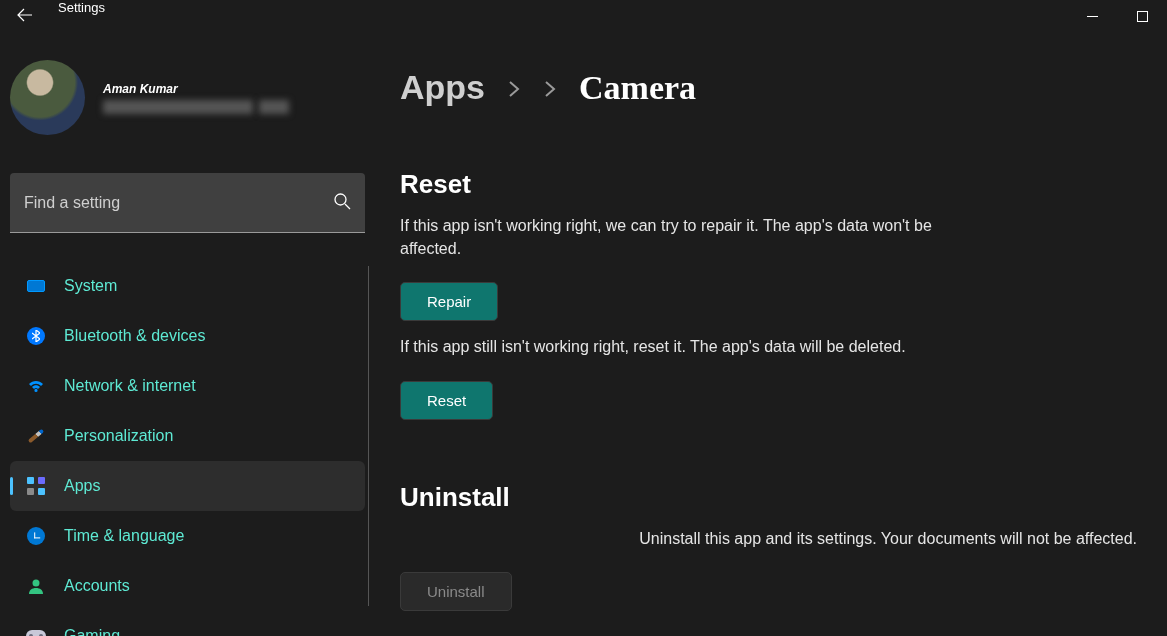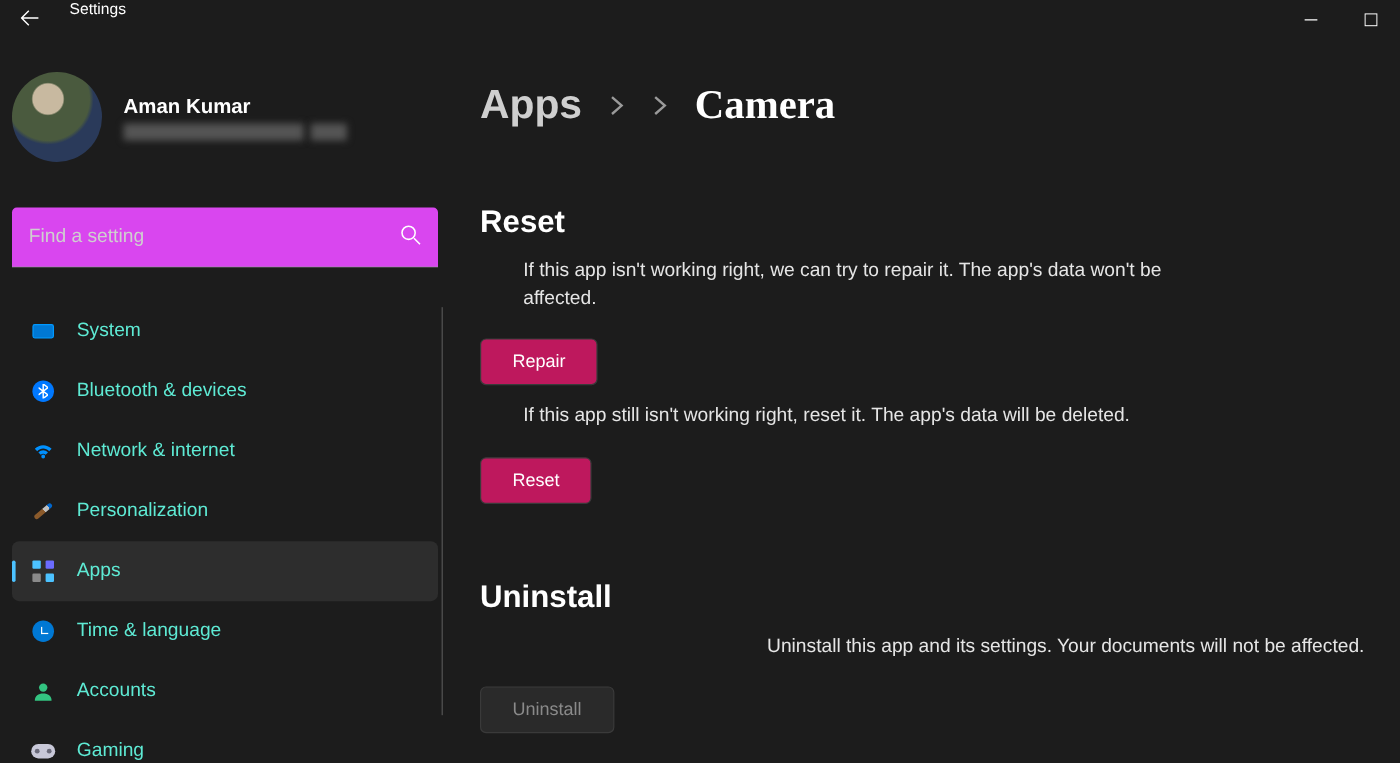--- a/index.html
+++ b/index.html
@@ -31,30 +31,30 @@
 .layout { display:flex; height: calc(100% - 40px); }
 .sidebar { width: 385px; padding-left: 10px; padding-right: 20px; position:relative; }
 .content { flex:1; padding-left: 15px; padding-right: 30px; padding-top: 20px; }
 
 .profile { display:flex; align-items:center; padding: 20px 0 20px 0; gap:18px; }
 .avatar {
   width: 75px; height: 75px; border-radius: 50%;
   background: radial-gradient(circle at 40% 30%, #c8b9a0 0 18%, #4a5a3e 20% 50%, #2a3a5a 55% 100%);
   flex-shrink:0;
 }
-.profile-name { font-size: 17px; font-weight:600; }
+.profile-name { font-size: 12px; font-weight:600;font-style:italic; }
 .profile-sub { margin-top:4px; display:flex; gap:6px; }
 .blur-box { background:#555; filter: blur(3px); height:14px; }
 .blur-a { width:150px; }
 .blur-b { width:30px; }
 
 .search-wrap { position:relative; margin: 18px 0 28px 0; }
 .search-input {
-  width: 100%; height: 50px;
-  background: #d946ef; border: none;
+  width: 100%; height: 60px;
+  background: #404040; border: none;
   border-bottom: 1px solid #9a9a9a;
   color: #fff; font-size: 16px;
   padding: 0 46px 0 14px; border-radius:4px 4px 0 0;
   outline:none;
 }
 .search-input::placeholder { color:#cfcfcf; }
 .search-icon { position:absolute; right:14px; top:50%; transform:translateY(-50%); }
 
 .nav { position:relative; }
 .nav-scroll-line { position:absolute; right:-4px; top:5px; width:1px; height: 340px; background:#555; }
@@ -71,23 +71,23 @@
 }
 .nav-icon { width:20px; height:20px; display:flex; align-items:center; justify-content:center;}
 
 .breadcrumb { display:flex; align-items:center; gap:22px; font-size:34px; font-weight:600; margin-top:8px; }
 .crumb-link { color:#cfcfcf; font-weight:600; }
 .crumb-sep { color:#9a9a9a; }
 .crumb-final { color:#fff;font-family:Liberation Serif, serif; }
 
 .section-title { font-size:26px; font-weight:600; margin-top:62px; }
 .section-title.first { margin-top: 62px; }
-.section-p { font-size:16px; color:#e5e5e5; margin-top:14px; max-width: 570px; line-height:1.45;margin-left:36px; }
+.section-p { font-size:16px; color:#e5e5e5; margin-top:14px; max-width: 570px; line-height:1.45; }
 .btn {
-  margin-top:22px; background:#be185d; border:1px solid #3a3a3a;
+  margin-top:22px; background:#0f766e; border:1px solid #3a3a3a;
   color:#fff; font-size:15px; padding: 10px 26px; border-radius:5px;
 }
 .btn.disabled { color:#8a8a8a; background:#2a2a2a; }
 
 
 .ic-system { width:18px;height:12px;border:1.5px solid #0099ff;background:#0078d4;border-radius:2px; }
 .ic-bt { width:18px;height:18px;border-radius:50%;background:#0078ff;display:flex;align-items:center;justify-content:center;}
 .ic-bt svg{stroke:#fff;}
 .ic-wifi { color:#0091ff; }
 .ic-brush { transform: rotate(-40deg); width:18px;height:4px;background:linear-gradient(90deg,#8b5a2b 0 55%,#c0c0c0 55% 80%,#0066cc 80%);border-radius:2px;}

